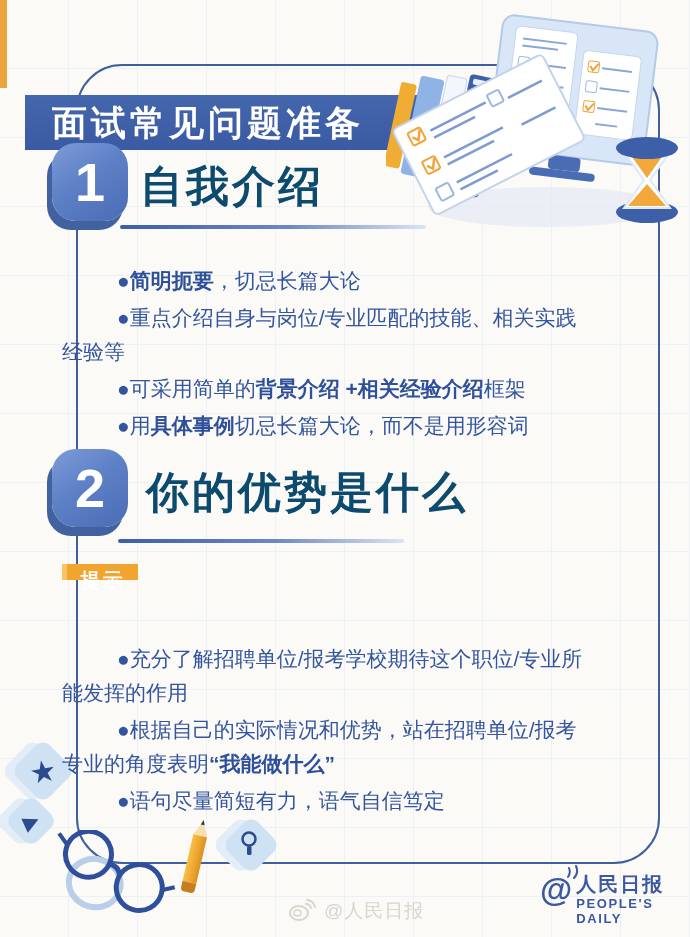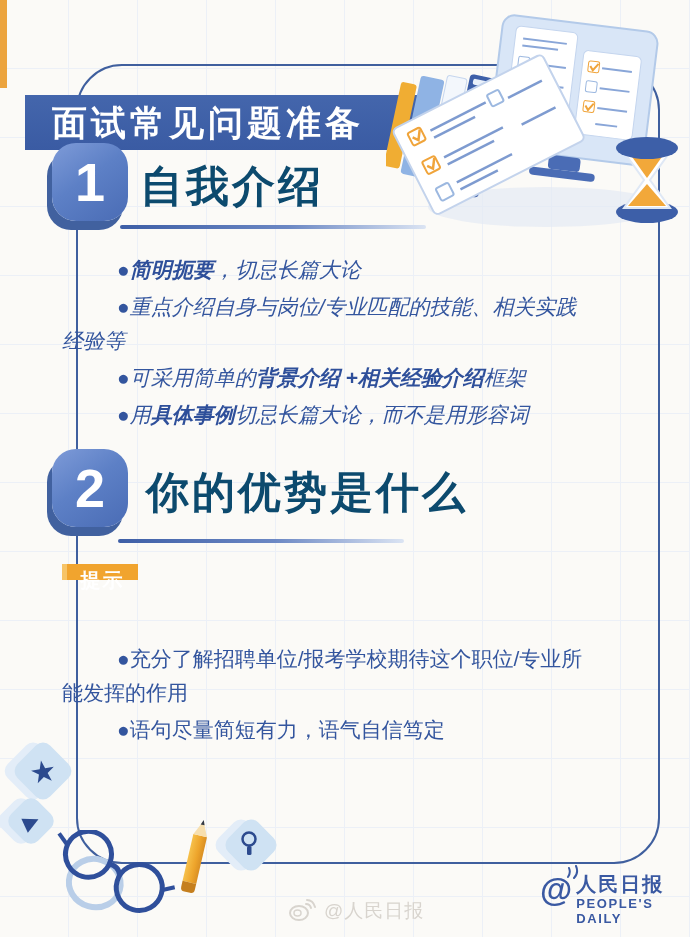--- a/index.html
+++ b/index.html
@@ -38,21 +38,21 @@
   .title-1 { left:140px; top:158px; }
   .title-2 { left:146px; top:464px; }
 
   .underline { height:4px; border-radius:2px;
                background:linear-gradient(to right,#3d5ea6 0%, #6c88c4 55%, #dbe4f3 100%); }
   .underline-1 { left:120px; top:225px; width:306px; }
   .underline-2 { left:118px; top:539px; width:286px; }
 
   
   .bullets { width:535px; color:#33559e; z-index:2; }
-  .bullets-1 { left:62px; top:253px;font-style:italic; }
+  .bullets-1 { left:62px; top:264px; }
   .bullets-2 { left:62px; top:642px; }
   .bullets p { font-size:21px; line-height:34px; text-indent:55px; margin:0 0 3px 0; }
   .bullets b { font-weight:800; color:#2e4f9a; }
 
   
   .tip { left:62px; top:564px; width:76px; height:16px; background:#f1a42e;
          border-left:5px solid #f7c467; color:#ffffff; font-size:20px; font-weight:800;
          text-align:center; line-height:33px; letter-spacing:2px; }
 
   
@@ -186,20 +186,21 @@
 <div class="abs badge badge-2">
   <span>2</span>
 </div>
 <div class="abs sec-title title-2">你的优势是什么</div>
 <div class="abs underline underline-2"></div>
 
 <div class="abs tip">提示</div>
 
 <div class="abs bullets bullets-2">
   <p><span>●充分了解招聘单位/报考学校期待这个职位/专业所能发挥的作用</span><b></b><span></span></p>
+  <p><span>●根据自己的实际情况和优势，站在招聘单位/报考专业的角度表明</span><b>“我能做什么”</b><span></span></p>
   <p><span>●语句尽量简短有力，语气自信笃定</span><b></b><span></span></p>
 </div>
 
 <div class="abs tile tile-star">
   <span class="tile-inner">★</span>
 </div>
 <div class="abs tile tile-triangle">
   <span class="tile-inner">▶</span>
 </div>
 <div class="abs tile tile-magnifier">

